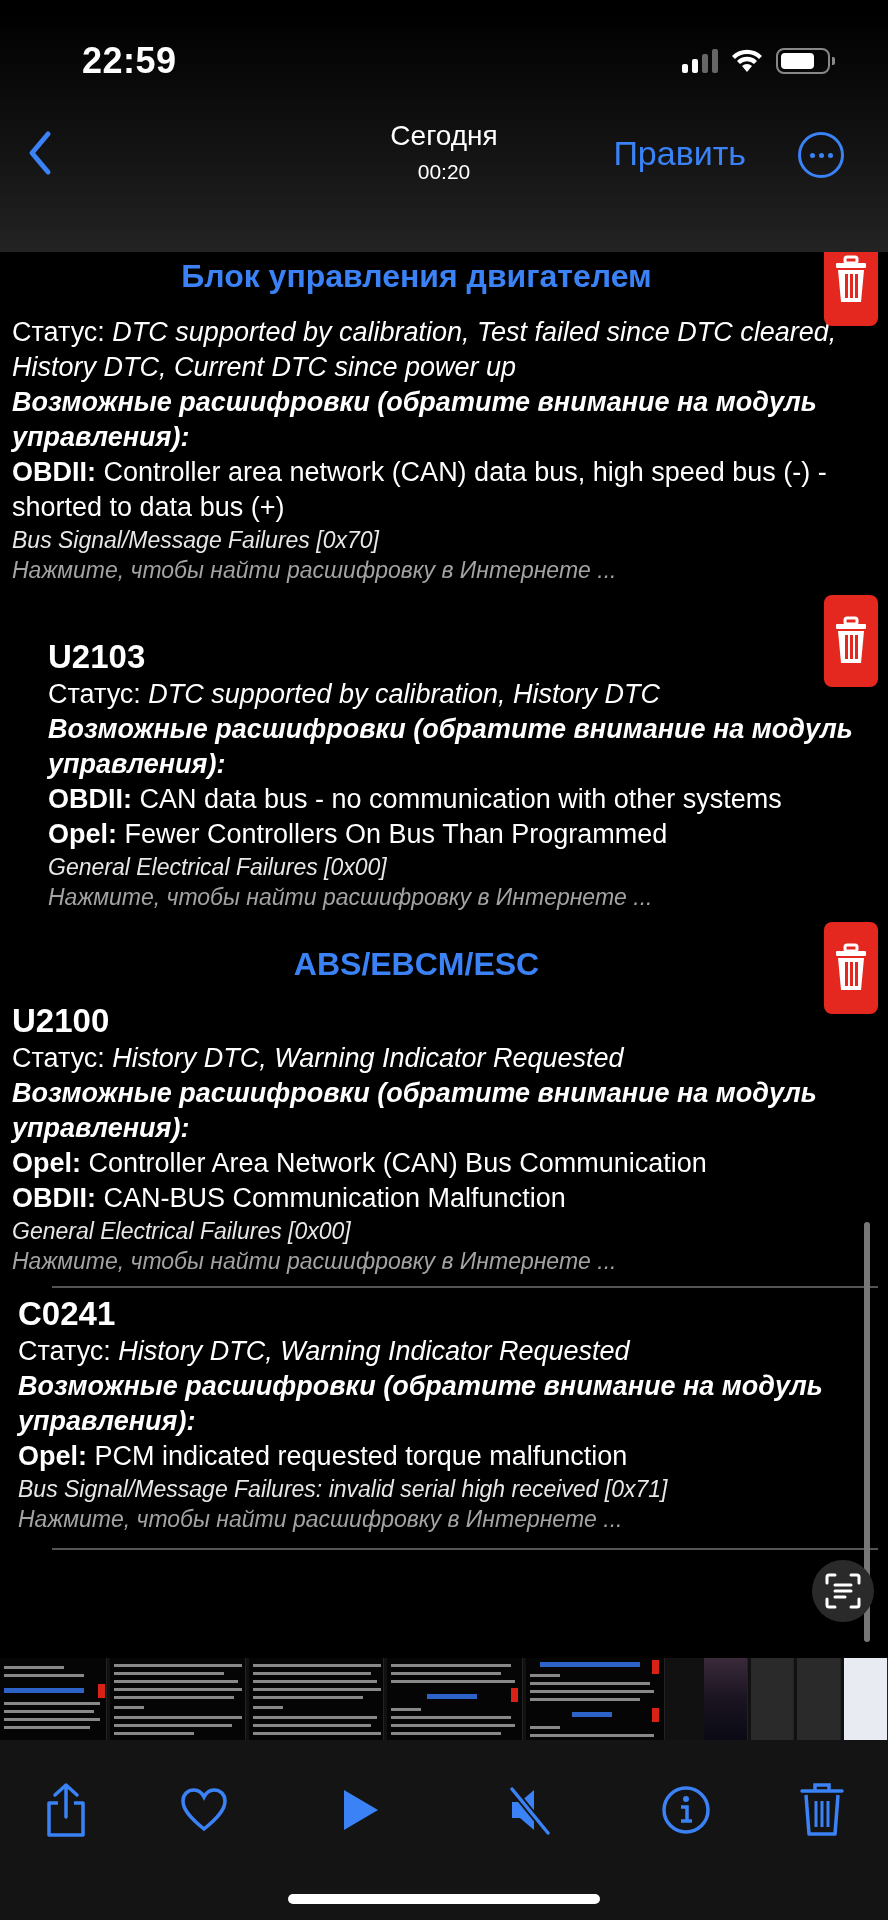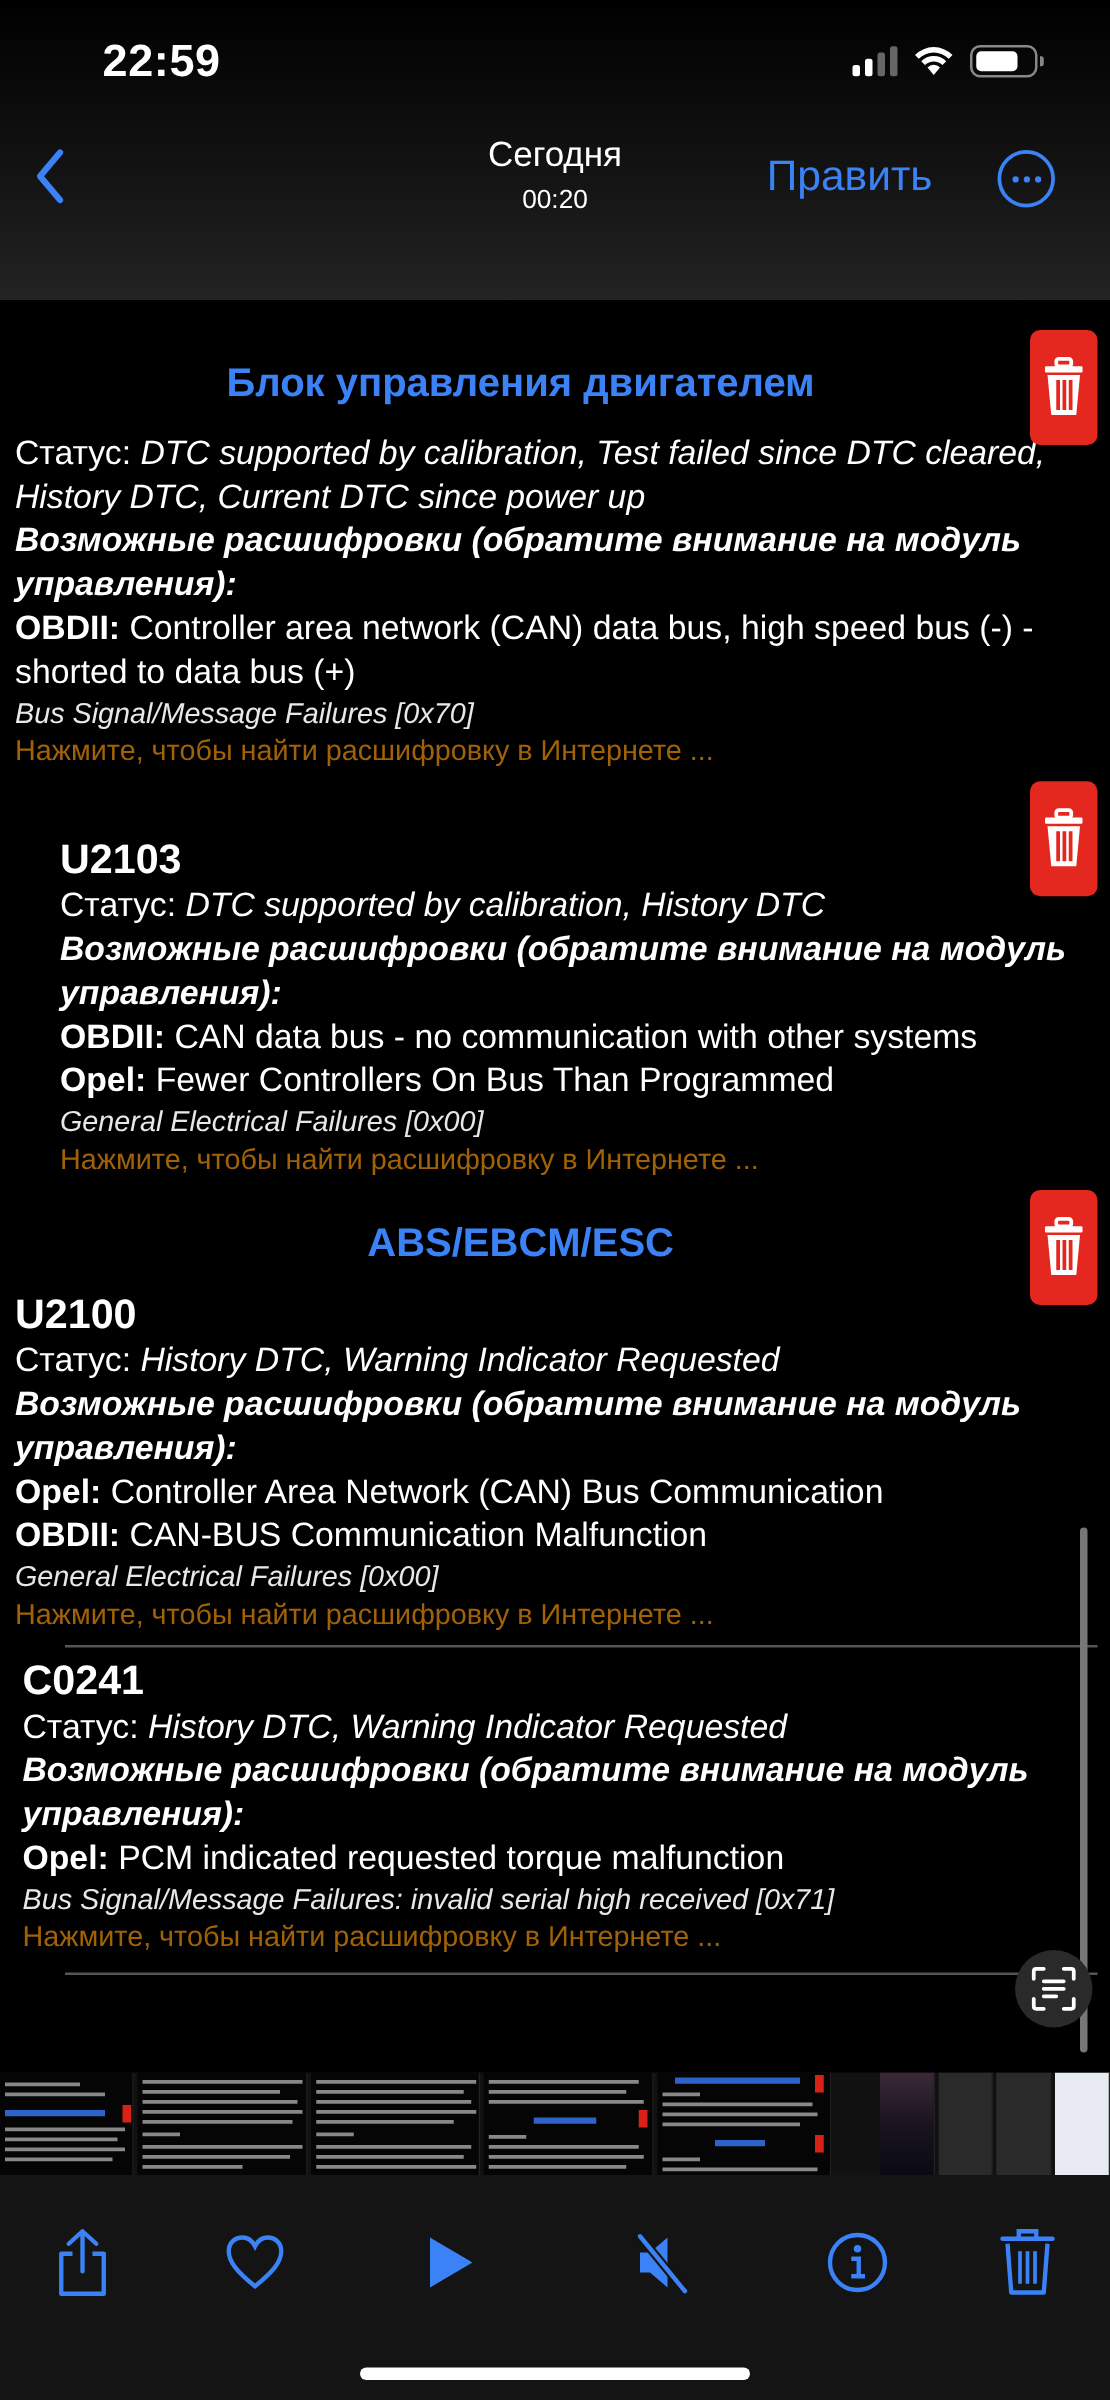--- a/index.html
+++ b/index.html
@@ -1,20 +1,20 @@
 <!DOCTYPE html>
 <html><head>
 <meta charset="utf-8">
 <style>
   * { box-sizing: border-box; margin: 0; padding: 0; }
   html, body { width: 888px; height: 1920px; background: #000; overflow: hidden; }
   body { font-family: "Liberation Sans", "DejaVu Sans", sans-serif; color: #fff; position: relative; }
 
   
-  .top { position: absolute; left: 0; top: 0; width: 888px; height: 240px;
+  .top { position: absolute; left: 0; top: 12px; width: 888px; height: 240px;
          background: linear-gradient(#000 0%, #141414 60%, #232323 100%); z-index: 5; }
   .time { position: absolute; left: 82px; top: 28px; font-size: 36px; font-weight: bold; letter-spacing: 0.5px; }
   .sb-icons { position: absolute; right: 58px; top: 36px; display: flex; align-items: center; gap: 12px; }
   .signal { display: flex; align-items: flex-end; gap: 4px; height: 24px; }
   .signal span { width: 6px; background: #fff; border-radius: 2px; }
   .signal span.dim { background: #666; }
   .battery { width: 54px; height: 26px; border: 2.5px solid #888; border-radius: 8px; padding: 3px; position: relative; }
   .battery .fill { width: 76%; height: 100%; background: #fff; border-radius: 4px; }
   .battery::after { content: ""; position: absolute; right: -7px; top: 7px; width: 3px; height: 8px; background: #888; border-radius: 0 2px 2px 0; }
 
@@ -26,33 +26,33 @@
               display: flex; align-items: center; justify-content: center; gap: 4px; }
   .nav-more span { width: 5px; height: 5px; background: #3a82f6; border-radius: 50%; }
 
   
   .app-header { position: absolute; left: 0; top: 188px; width: 888px; height: 46px; background: #555; overflow: hidden; z-index: 4; }
   .app-back { position: absolute; left: 42px; top: -12px; font-size: 30px; color: #ddd; }
   .app-title { position: absolute; left: 0; right: 0; top: -14px; text-align: center; font-size: 34px; font-weight: bold; color: #eee; }
   .app-icon { position: absolute; right: 68px; top: -10px; width: 12px; height: 32px; border: 2px solid #ccc; border-top: none; border-radius: 0 0 4px 4px; }
 
   
-  .content { position: absolute; left: 0; top: 250px; width: 888px; height: 1412px; overflow: hidden; }
+  .content { position: absolute; left: 0; top: 220px; width: 888px; height: 1412px; overflow: hidden; }
   .block { position: relative; }
   .block-title { text-align: center; color: #3a82f6; font-size: 32px; font-weight: bold; padding-right: 55px; }
   .trash-btn { position: absolute; right: 10px; width: 54px; height: 92px; background: #e5281f; border-radius: 8px;
                display: flex; align-items: center; justify-content: center; }
   .dtc { padding: 0 12px; }
   .dtc-code { font-size: 33px; font-weight: bold; line-height: 40px; }
   .line { font-size: 27px; line-height: 35px; }
   .it { font-style: italic; }
   .bi { font-style: italic; font-weight: bold; }
   .b { font-weight: bold; }
   .small { font-size: 23px; line-height: 30px; font-style: italic; color: #e8e8e8; }
-  .link { font-size: 23px; line-height: 30px; color: #a16207; }
+  .link { font-size: 23px; line-height: 30px; font-style: italic; color: #a3a3a3; }
   .sep { height: 2px; background: #555; margin: 10px 10px 0 52px; }
 
   .scrollbar { position: absolute; right: 18px; top: 1222px; width: 6px; height: 420px; background: #777; border-radius: 3px; z-index: 3; }
   .live-text { position: absolute; right: 14px; top: 1560px; width: 62px; height: 62px; background: #2a2a2a; border-radius: 50%;
                display: flex; align-items: center; justify-content: center; z-index: 3; }
 
   
   .filmstrip { position: absolute; left: 0; top: 1658px; width: 888px; height: 82px; display: flex; gap: 3px; background: #111; overflow: hidden; }
   .thumb { height: 82px; background: #050505; position: relative; overflow: hidden; border-right: 1px solid #222; }
   .thumb .tl { position: absolute; left: 4px; height: 3px; background: #888; }

